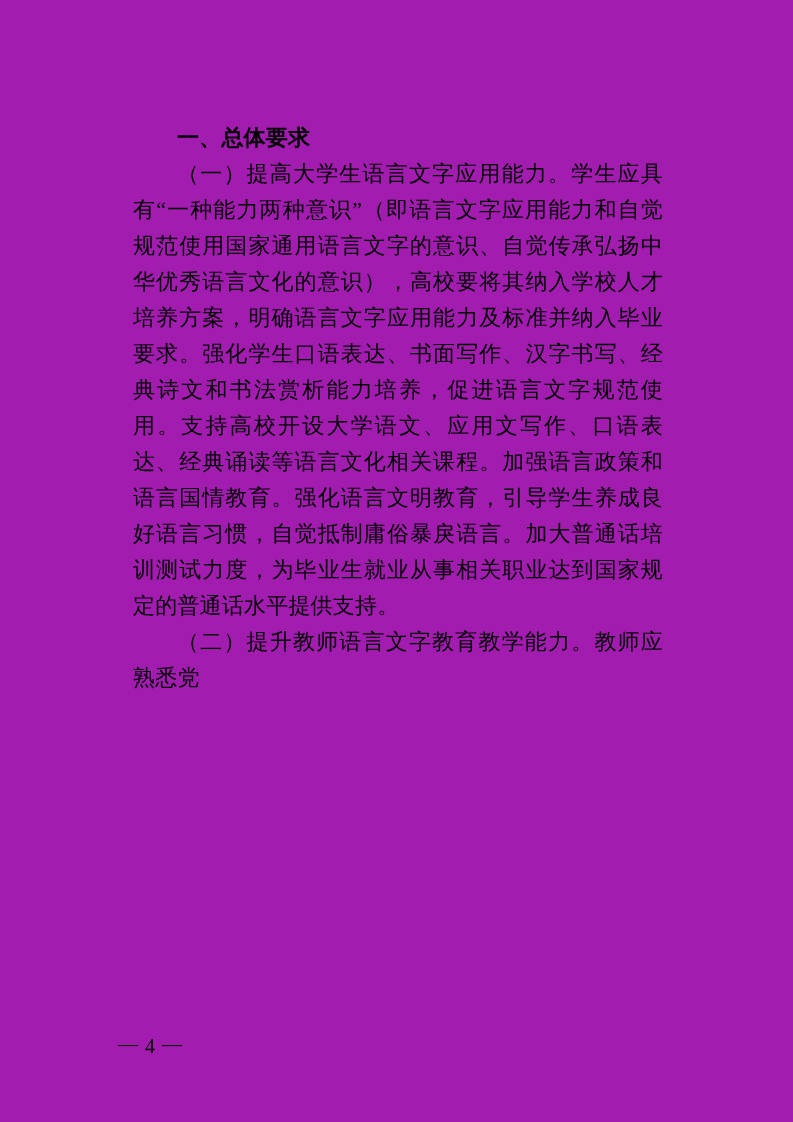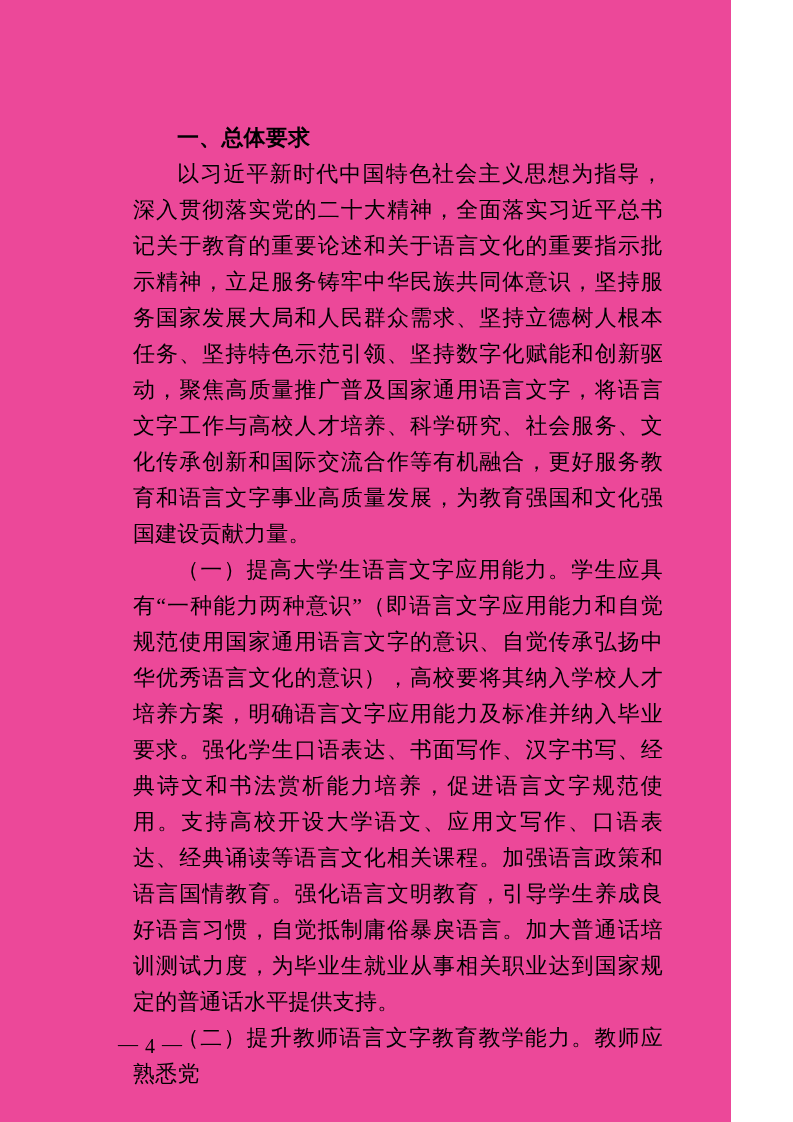--- a/index.html
+++ b/index.html
@@ -12,23 +12,23 @@
     background: #ffffff;
     position: relative;
     color: #000000;
     font-family: "Liberation Serif", "DejaVu Serif", serif;
     overflow: hidden;
   }
   .sheet {
     position: absolute;
     left: 0;
     top: 0;
-    width: 731px;
+    width: 793px;
     height: 1122px;
-    background: #ec4899;
+    background: #a21caf;
   }
   .doc-body {
     position: absolute;
     left: 133px;
     top: 120px;
     width: 530px;
   }
   .para {
     margin: 0;
     font-size: 22px;
@@ -58,20 +58,19 @@
     transform: translateY(-2px);
   }
 </style>
 </head>
 <body>
 
 <div class="sheet">
 
   <div class="doc-body" id="doc-body">
       <div class="para heading">一、总体要求</div>
-      <div class="para">以习近平新时代中国特色社会主义思想为指导，深入贯彻落实党的二十大精神，全面落实习近平总书记关于教育的重要论述和关于语言文化的重要指示批示精神，立足服务铸牢中华民族共同体意识，坚持服务国家发展大局和人民群众需求、坚持立德树人根本任务、坚持特色示范引领、坚持数字化赋能和创新驱动，聚焦高质量推广普及国家通用语言文字，将语言文字工作与高校人才培养、科学研究、社会服务、文化传承创新和国际交流合作等有机融合，更好服务教育和语言文字事业高质量发展，为教育强国和文化强国建设贡献力量。</div>
       <div class="para">（一）提高大学生语言文字应用能力。学生应具有“一种能力两种意识”（即语言文字应用能力和自觉规范使用国家通用语言文字的意识、自觉传承弘扬中华优秀语言文化的意识），高校要将其纳入学校人才培养方案，明确语言文字应用能力及标准并纳入毕业要求。强化学生口语表达、书面写作、汉字书写、经典诗文和书法赏析能力培养，促进语言文字规范使用。支持高校开设大学语文、应用文写作、口语表达、经典诵读等语言文化相关课程。加强语言政策和语言国情教育。强化语言文明教育，引导学生养成良好语言习惯，自觉抵制庸俗暴戾语言。加大普通话培训测试力度，为毕业生就业从事相关职业达到国家规定的普通话水平提供支持。</div>
       <div class="para">（二）提升教师语言文字教育教学能力。教师应熟悉党</div>
     </div>
 
   <div class="page-number"><span class="dash">—</span> <span>4</span> <span class="dash">—</span></div>
 
 </div>
 
 </body></html>

